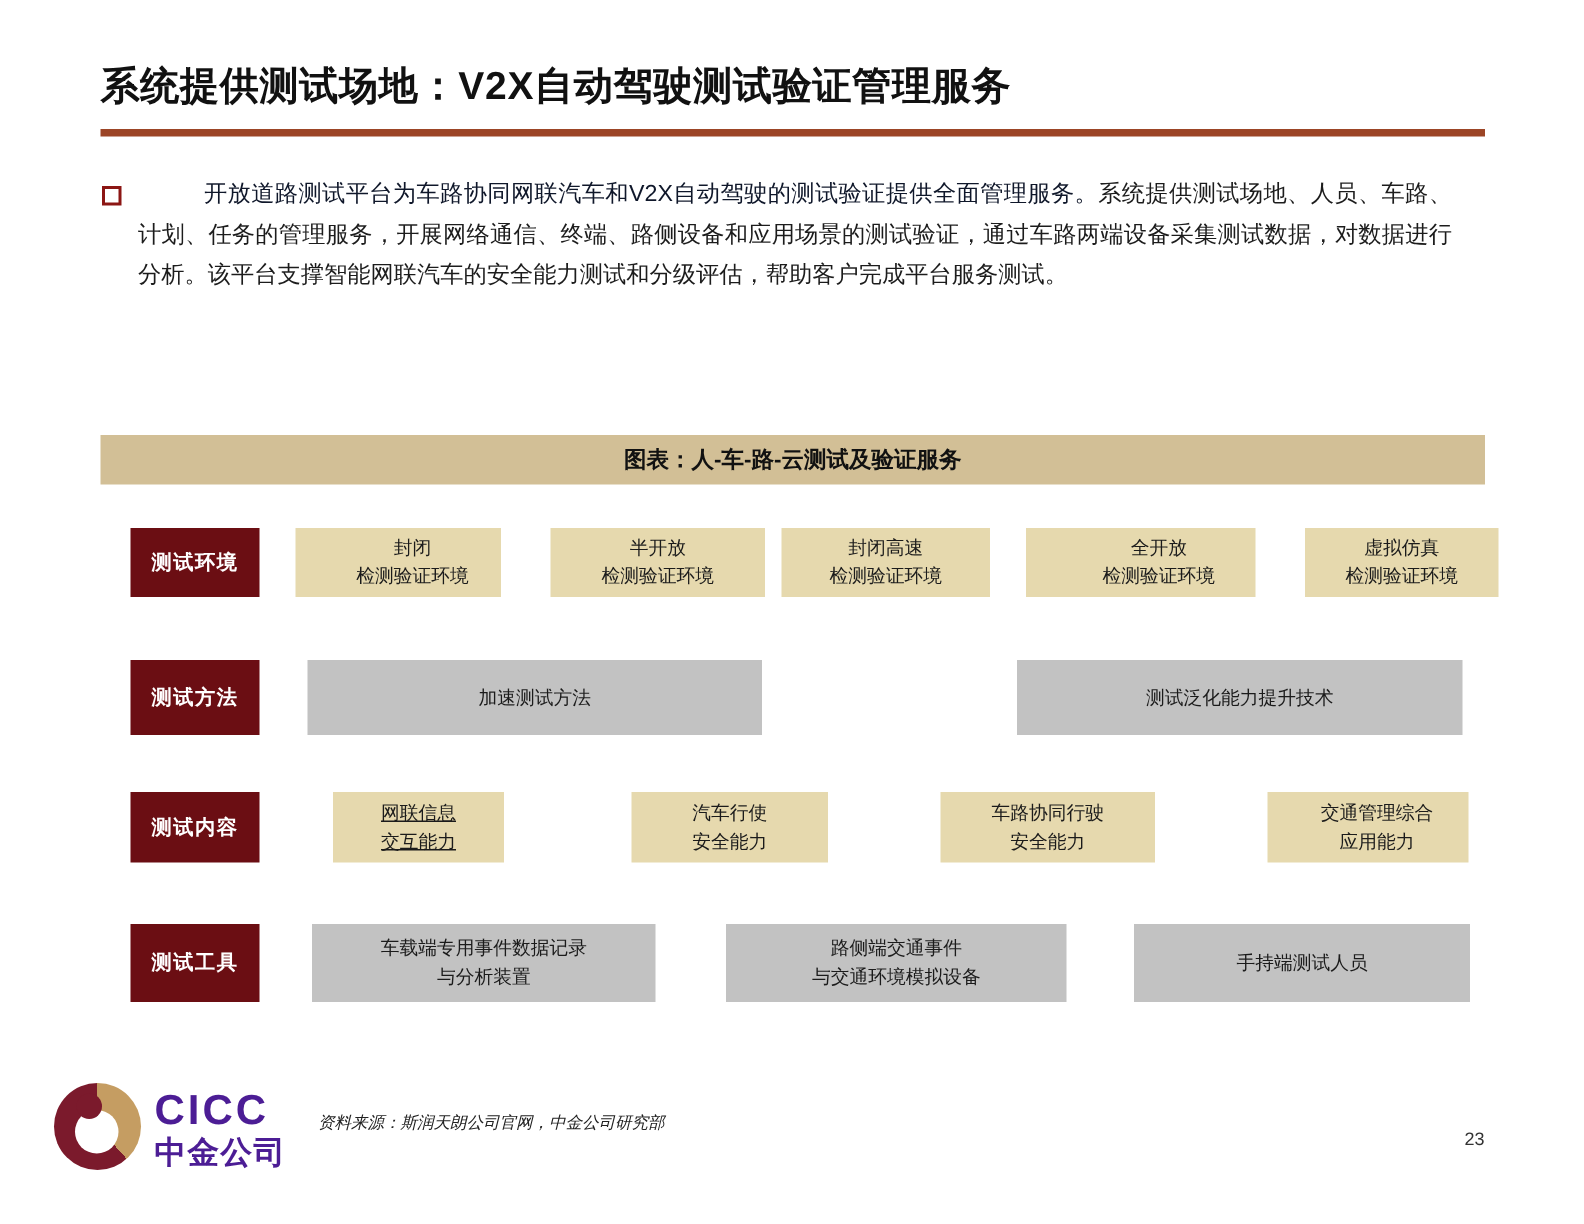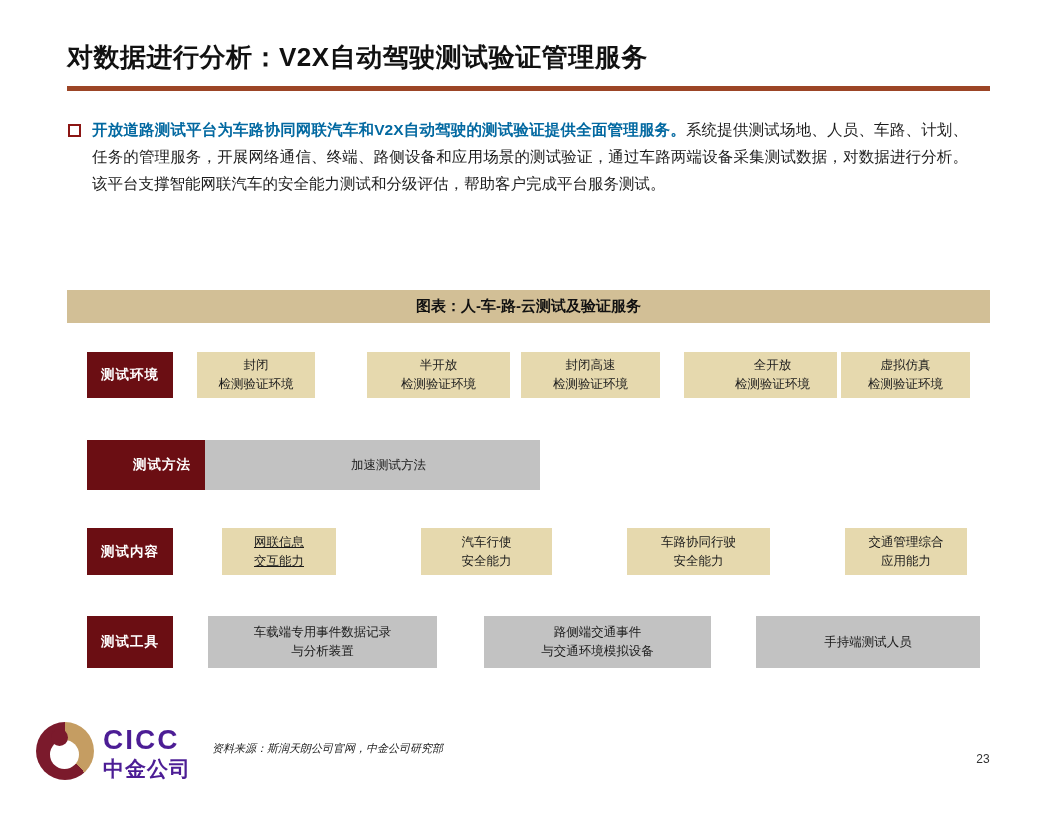--- a/index.html
+++ b/index.html
@@ -23,21 +23,21 @@
   
   .bullet{
     position:absolute;left:68px;top:124px;width:9px;height:9px;
     border:2px solid #8c1614;background:transparent;
   }
   .summary-text{
     position:absolute;left:92px;top:116px;width:876px;
     font-size:15.5px;line-height:27px;color:#1c1c1c;
     text-align:justify;
   }
-  .summary-text .lead{font-weight:700;color:#0369a1;}
+  .summary-text .lead{font-weight:400;color:#0f172a;margin-left:44px;}
   
   .figure-header{
     position:absolute;left:67px;top:290px;width:923px;height:33px;
     background:#d2bf96;
     display:flex;align-items:center;justify-content:center;
     font-size:15px;font-weight:700;color:#111;
   }
   .rlabel{
     position:absolute;background:#6b0e13;color:#ffffff;
     display:flex;align-items:center;justify-content:center;
@@ -46,21 +46,21 @@
   .fbox{
     position:absolute;
     display:flex;align-items:center;justify-content:center;
     text-align:center;font-size:12.5px;line-height:1.5;color:#1b1b1b;
     white-space:pre-line;
   }
   .tan{background:#e6d9ae;}
   .gray{background:#c2c2c2;}
   
   .r1{top:352px;height:46px;}
-  .r2{top:440px;height:50px;padding-left:32px;}
+  .r2{top:440px;height:50px;}
   .r3{top:528px;height:47px;}
   .r4{top:616px;height:52px;}
   .lab{left:87px;width:86px;}
   
   .logo{
     position:absolute;left:36px;top:722px;width:58px;height:58px;
     border-radius:50%;
     background:conic-gradient(#c59d62 0deg 138deg,#7b1a2c 138deg 360deg);
   }
   .logo::before{
@@ -84,51 +84,52 @@
   .pagenum{
     position:absolute;left:968px;top:752px;width:30px;text-align:center;
     font-size:12px;color:#333;
   }
 </style>
 </head>
 <body>
 
 <div class="page">
 
-  <div class="title">对数据进行分析：V2X自动驾驶测试验证管理服务</div>
+  <div class="title">系统提供测试场地：V2X自动驾驶测试验证管理服务</div>
   <div class="title-rule"></div>
 
   <span class="bullet"></span>
   <div class="summary-text"><span class="lead">开放道路测试平台为车路协同网联汽车和V2X自动驾驶的测试验证提供全面管理服务。</span><span>系统提供测试场地、人员、车路、计划、任务的管理服务，开展网络通信、终端、路侧设备和应用场景的测试验证，通过车路两端设备采集测试数据，对数据进行分析。该平台支撑智能网联汽车的安全能力测试和分级评估，帮助客户完成平台服务测试。</span></div>
 
   <div class="figure-header">图表：人-车-路-云测试及验证服务</div>
 
   <div class="rlabel r1 lab">测试环境</div>
-  <div class="fbox tan r1" style="left:197px;width:118px;">封闭
+  <div class="fbox tan r1" style="left:197px;width:118px;padding-left:19px;">封闭
 检测验证环境</div>
   <div class="fbox tan r1" style="left:367px;width:143px;">半开放
 检测验证环境</div>
   <div class="fbox tan r1" style="left:521px;width:139px;">封闭高速
 检测验证环境</div>
   <div class="fbox tan r1" style="left:684px;width:129px;padding-left:24px;">全开放
 检测验证环境</div>
-  <div class="fbox tan r1" style="left:841px;width:129px;">虚拟仿真
+  <div class="fbox tan r1" style="left:870px;width:129px;">虚拟仿真
 检测验证环境</div>
 
   <div class="rlabel r2 lab">测试方法</div>
   <div class="fbox gray r2" style="left:205px;width:303px;">加速测试方法</div>
+  <div class="fbox gray r2" style="left:678px;width:297px;">测试泛化能力提升技术</div>
 
   <div class="rlabel r3 lab">测试内容</div>
   <div class="fbox tan r3" style="left:222px;width:114px;text-decoration:underline;">网联信息
 交互能力</div>
   <div class="fbox tan r3" style="left:421px;width:131px;">汽车行使
 安全能力</div>
   <div class="fbox tan r3" style="left:627px;width:143px;">车路协同行驶
 安全能力</div>
-  <div class="fbox tan r3" style="left:845px;width:122px;">交通管理综合
+  <div class="fbox tan r3" style="left:845px;width:122px;padding-left:12px;">交通管理综合
 应用能力</div>
 
   <div class="rlabel r4 lab">测试工具</div>
   <div class="fbox gray r4" style="left:208px;width:229px;">车载端专用事件数据记录
 与分析装置</div>
   <div class="fbox gray r4" style="left:484px;width:227px;">路侧端交通事件
 与交通环境模拟设备</div>
   <div class="fbox gray r4" style="left:756px;width:224px;">手持端测试人员</div>
 
   <div class="logo"></div>

